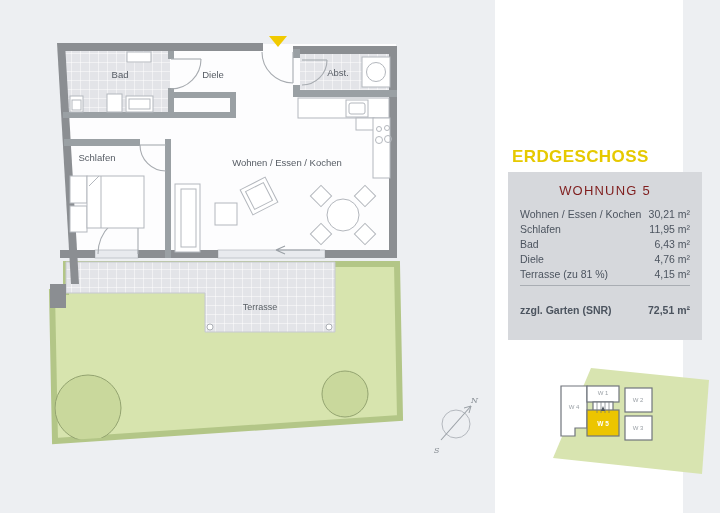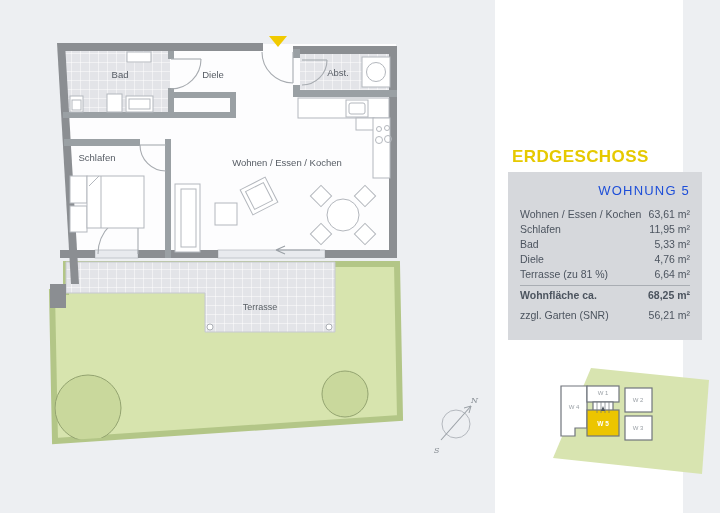--- a/index.html
+++ b/index.html
@@ -8,25 +8,25 @@
     background:#edeff2;
     font-family:"Liberation Sans", sans-serif;
   }
   .plan-svg{position:absolute;left:0;top:0;}
   .room-label{font-family:"Liberation Sans",sans-serif;font-size:9.5px;fill:#565c64;font-weight:500;}
   .terr-label{font-family:"Liberation Sans",sans-serif;font-size:9px;fill:#5a6066;}
   .compass-label{font-family:"DejaVu Serif",serif;font-style:italic;font-size:8px;fill:#868c93;}
   .panel{position:absolute;left:495px;top:0;width:188px;height:513px;background:#ffffff;}
   .floor-title{position:absolute;left:17px;top:147px;font-size:17px;font-weight:700;color:#e6c900;letter-spacing:.4px;}
   .area-box{position:absolute;left:13px;top:172px;width:194px;height:168px;background:#d6d8dc;box-sizing:border-box;padding:11px 12px 0 12px;}
-  .unit-title{text-align:right;font-size:13px;font-weight:500;letter-spacing:1.2px;color:#1d4ed8;margin-bottom:9px;}
+  .unit-title{text-align:center;font-size:13px;font-weight:500;letter-spacing:1.2px;color:#7f1d1d;margin-bottom:9px;}
   .row{display:flex;justify-content:space-between;font-size:10.5px;line-height:15px;color:#4c545f;}
   .row.total{font-weight:700;}
   .sep{border:none;border-top:1px solid #a9adb3;margin:3px 0 2px 0;}
-  .row.extra{margin-top:5px;}
+  .row.extra{margin-top:17px;font-weight:bold;}
   .minimap{position:absolute;left:50px;top:364px;}
   .mm-label{font-family:"Liberation Sans",sans-serif;font-size:6px;fill:#9aa0a6;}
   .mm-label.hl{fill:#ffffff;font-weight:700;font-size:6.5px;}
 </style>
 </head>
 <body>
 
 <svg class="plan-svg" width="495" height="513" viewBox="0 0 495 513">
   <defs>
     <pattern id="tile" width="9" height="9" patternUnits="userSpaceOnUse">
@@ -177,48 +177,44 @@
 </svg>
 
 <div class="panel">
   <div class="floor-title">ERDGESCHOSS</div>
 
   <div class="area-box">
     <div class="unit-title">WOHNUNG 5</div>
 
     <div class="row">
       <span>Wohnen / Essen / Kochen</span>
-      <span>63,61 m²</span>
+      <span>30,21 m²</span>
     </div>
     <div class="row">
       <span>Schlafen</span>
       <span>11,95 m²</span>
     </div>
     <div class="row">
       <span>Bad</span>
-      <span>5,33 m²</span>
+      <span>6,43 m²</span>
     </div>
     <div class="row">
       <span>Diele</span>
       <span>4,76 m²</span>
     </div>
     <div class="row">
       <span>Terrasse (zu 81 %)</span>
-      <span>6,64 m²</span>
+      <span>4,15 m²</span>
     </div>
 
     <hr class="sep">
 
-    <div class="row total">
-      <span>Wohnfläche ca.</span>
-      <span>68,25 m²</span>
-    </div>
     <div class="row extra">
       <span>zzgl. Garten (SNR)</span>
-      <span>56,21 m²</span>
+      <span>72,51 m²</span>
     </div>
   </div>
 
   <svg class="minimap" width="172" height="116" viewBox="0 0 172 116">
     <polygon points="46,4 164,16 157,110 8,94" fill="#d8e4b0"></polygon>
     <g fill="#ffffff" stroke="#70757c" stroke-width="1.2">
       <polygon points="16,22 42,22 42,64 30,64 30,72 16,72"></polygon>
       <rect x="42" y="22" width="32" height="16"></rect>
       <rect x="48" y="38" width="20" height="11"></rect>
       <rect x="80" y="24" width="27" height="24"></rect>

